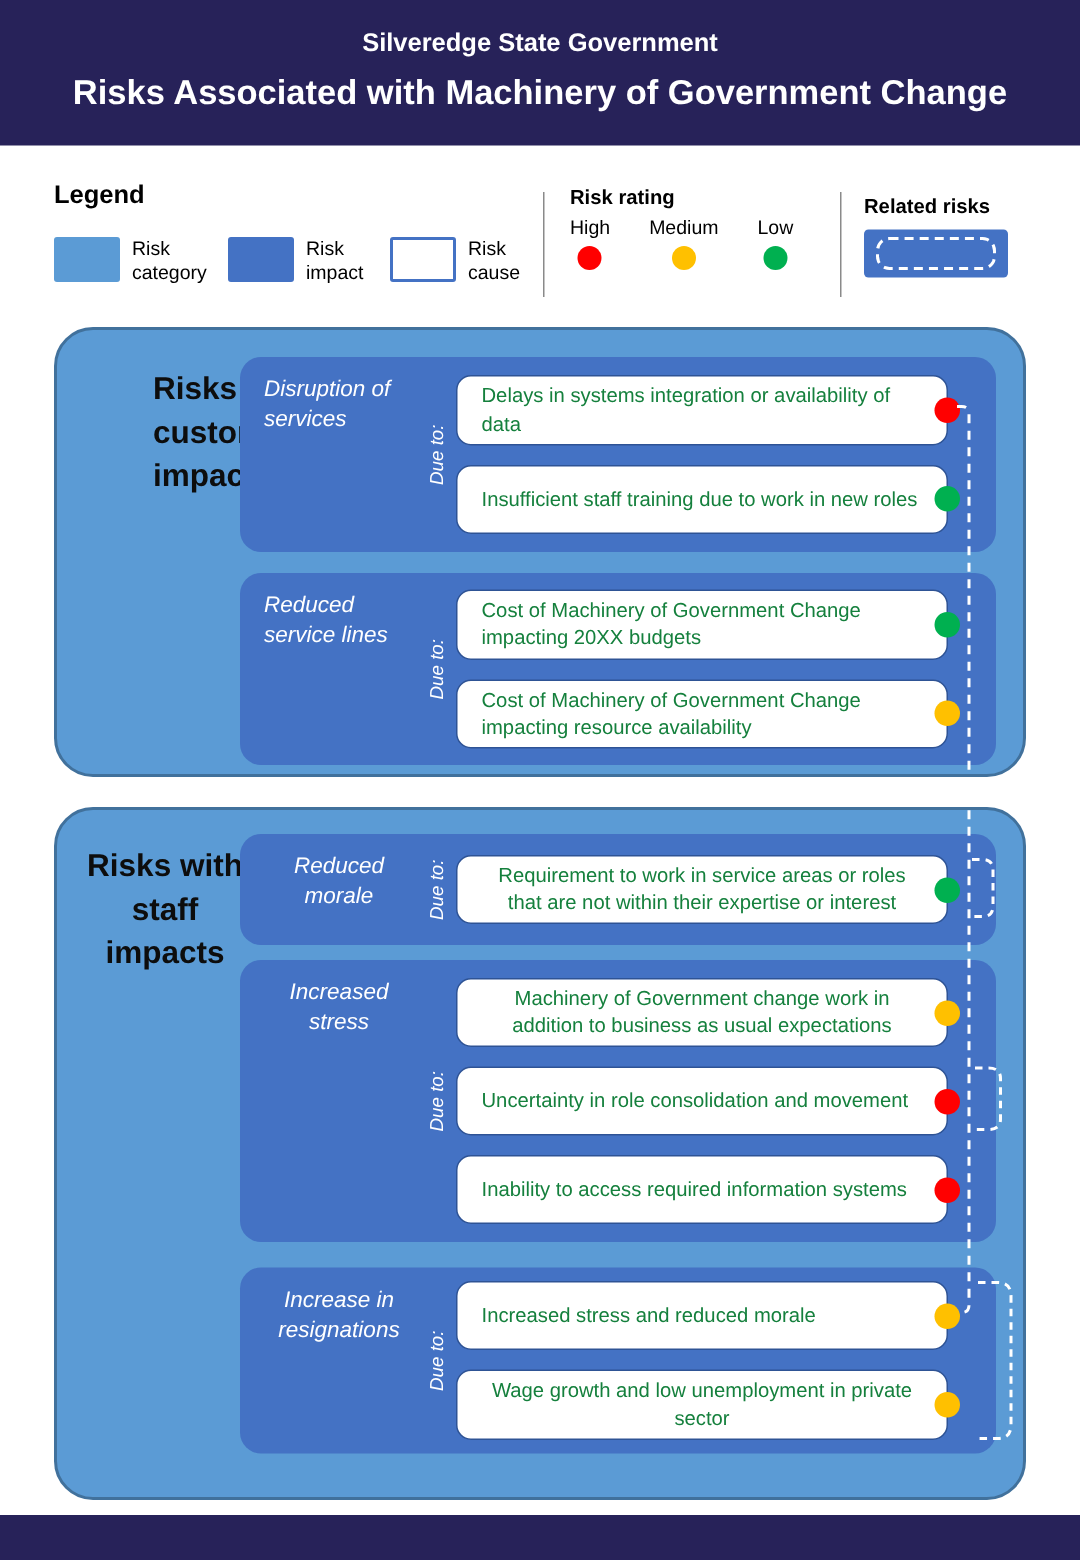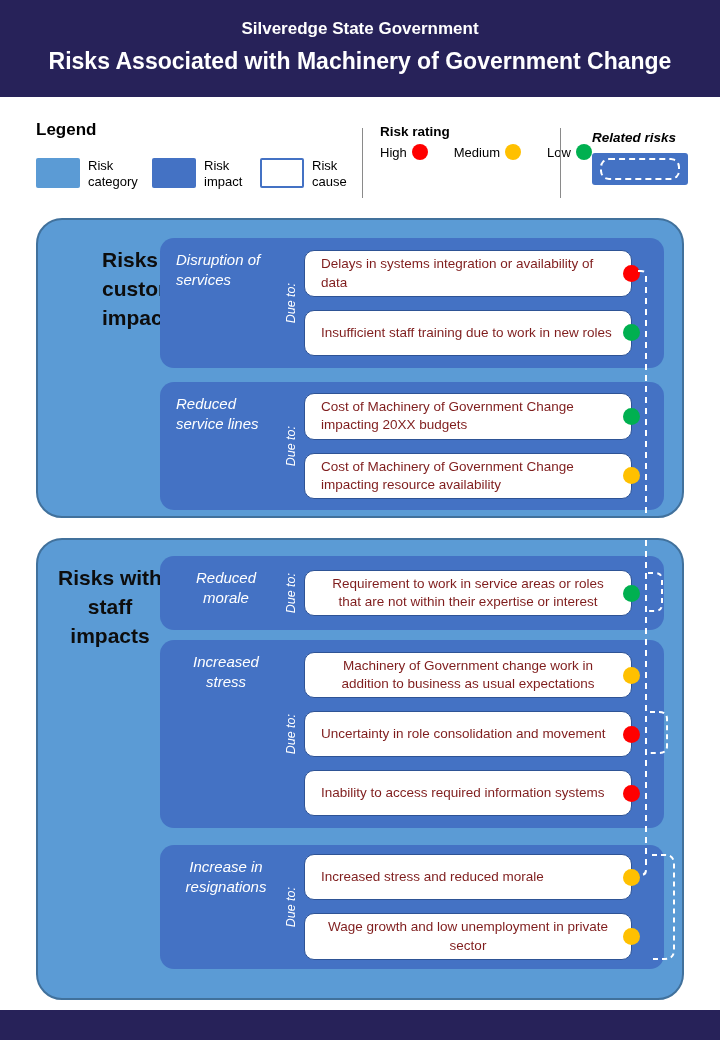--- a/index.html
+++ b/index.html
@@ -18,43 +18,43 @@
   .legend-item { position:absolute; top:46px; display:flex; }
   .li-1 { left:36px; } .li-2 { left:152px; } .li-3 { left:260px; }
   .swatch { width:44px; height:30px; border-radius:2px; flex:0 0 auto; }
   .swatch-cause { background:#ffffff; border:2px solid #4472C4; box-sizing:border-box; }
   .legend-label { margin-left:8px; font-size:13px; color:#000; line-height:1.25; width:62px; }
   .vdiv { position:absolute; top:16px; width:1px; height:70px; background:#8a8a8a; }
   .vd-1 { left:362px; } .vd-2 { left:560px; }
   .group-heading { font-size:13.5px; font-weight:bold; color:#000; }
   .rating-group { position:absolute; left:380px; top:12px; }
   .rating-levels { display:flex; gap:26px; margin-top:5px; }
-  .rating-level { display:flex; align-items:center; gap:5px; }
+  .rating-level { display:flex; flex-direction:column; align-items:center; gap:5px; }
   .rating-label { font-size:13px; color:#000; }
   .dot { width:16px; height:16px; border-radius:50%; display:inline-block; }
-  .related-group { position:absolute; left:592px; top:18px;font-style:italic; }
+  .related-group { position:absolute; left:576px; top:18px; }
   .related-icon { position:relative; margin-top:8px; width:96px; height:32px; border-radius:3px; }
   .related-dash { position:absolute; left:8px; right:8px; top:5px; bottom:5px; border:2px dashed #ffffff; border-radius:9px; }
 
   
   .category { position:absolute; left:36px; width:648px; border-radius:26px; border:2px solid #41719C; box-sizing:border-box; }
   .cat-1 { top:218px; height:300px; }
   .cat-2 { top:538px; height:462px; }
   .cat-label { position:absolute; left:16px; width:112px; font-size:21px; font-weight:bold; color:#0d0d0d; line-height:1.38; }
   .cat-1 .cat-label { top:26px;margin-left:48px; }
   .cat-2 .cat-label { top:24px; }
 
   
   .impact { position:absolute; width:504px; border-radius:14px; display:flex; box-sizing:border-box; }
   .impact-label { width:118px; padding:12px 2px 0 16px; color:#ffffff; font-size:15px; line-height:1.35; box-sizing:border-box;font-style:italic; }
   .dueto { width:26px; display:flex; align-items:center; justify-content:center; }
   .dueto span { writing-mode:vertical-rl; transform:rotate(180deg); color:#ffffff; font-style:italic; font-size:12.5px; white-space:nowrap; }
   .causes { flex:1; display:flex; flex-direction:column; justify-content:center; gap:13px; padding:8px 32px 8px 0; }
   .cause { position:relative; background:#ffffff; border:1.5px solid #2E5395; border-radius:10px; min-height:46px; display:flex; align-items:center; padding:4px 16px; box-sizing:border-box; }
-  .cause-text { font-size:13.5px; color:#7f1d1d; line-height:1.35; }
+  .cause-text { font-size:13.5px; color:#15803d; line-height:1.35; }
   .cause-dot { position:absolute; right:-9px; top:50%; margin-top:-8.5px; width:17px; height:17px; border-radius:50%; }
 
   .overlay { position:absolute; left:0; top:0; width:720px; height:1040px; pointer-events:none; z-index:5; }
 </style>
 </head>
 <body>
 
 <div class="page">
 
   <header class="topbar" style="background-color: rgb(39, 34, 89);">

